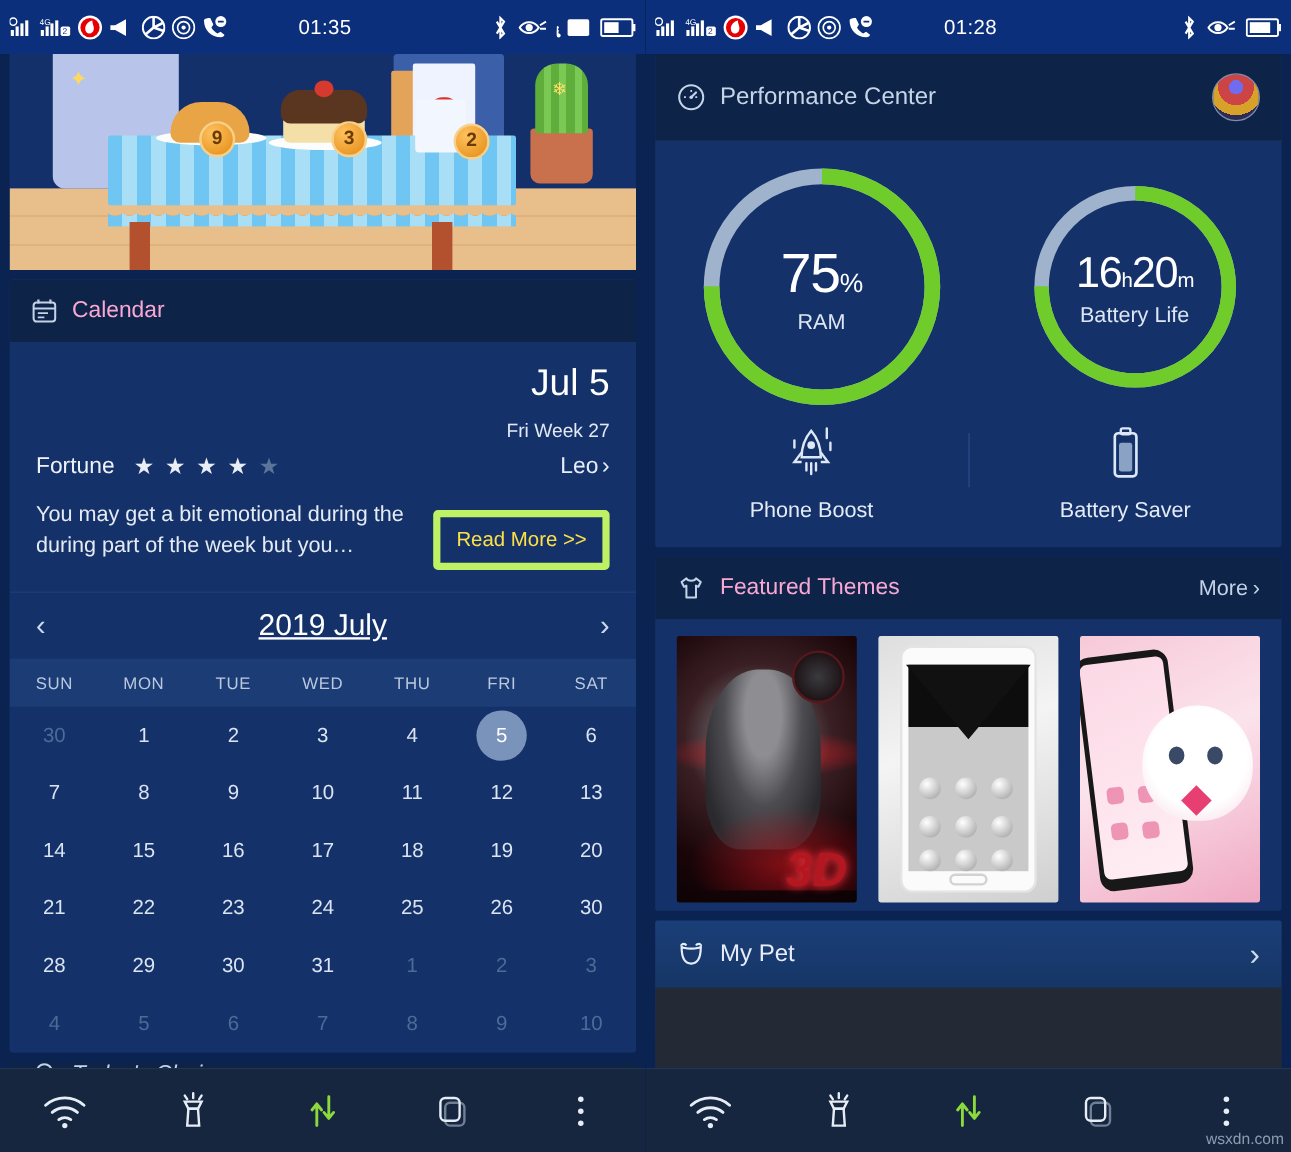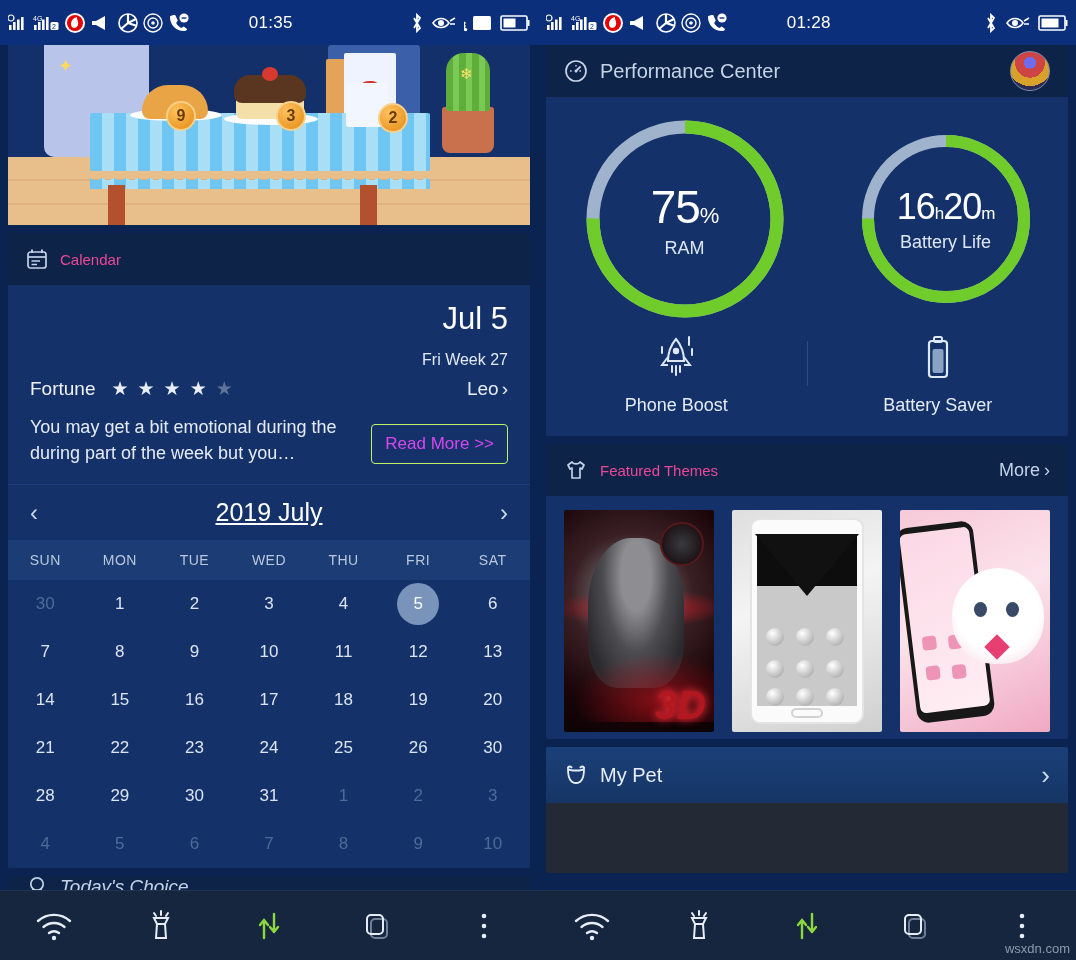--- a/index.html
+++ b/index.html
@@ -28,21 +28,21 @@
   }
   .ico { display: inline-block; line-height: 0; }
   .ico svg { display: block; }
 
   
   .card { background: #143269; margin: 0 8px 8px 8px; border-radius: 2px; overflow: hidden; }
   .card-head {
     background: #0d2347; height: 52px; display: flex; align-items: center;
     padding: 0 18px; gap: 12px;
   }
-  .card-head .title { color: #ec4899; font-size: 15px; }
+  .card-head .title { color: #f9a8d4; font-size: 19px; }
   .card-head .right {
     margin-left: auto; color: #c3d2e6; font-size: 18px;
     display: flex; align-items: center; gap: 4px;
   }
 
   
   .banner { position: relative; height: 180px; margin: 0 8px 8px 8px; overflow: hidden; background: #13306b; }
   .banner-scene { position: absolute; inset: 0; }
   .wall { position: absolute; left: 0; right: 0; top: 0; height: 112px; background: #13306b; }
   .floor {
@@ -97,22 +97,22 @@
   .horo-row2 { display: flex; align-items: center; margin-top: 8px; }
   .horo-fortune { color: #eef2f8; font-size: 19px; margin-right: 16px; }
   .stars { display: flex; gap: 9px; }
   .star-g { font-size: 19px; color: #e9eef6; }
   .star-g.off { color: #5d7499; }
   .sign-link { margin-left: auto; color: #e6edf7; font-size: 19px; display: flex; align-items: center; gap: 3px; }
   .horo-row3 { display: flex; align-items: flex-start; margin-top: 14px; gap: 16px; }
   .horo-text { color: #e5ebf5; font-size: 18px; line-height: 26px; max-width: 330px; }
   .read-more {
     margin-left: auto; margin-top: 10px;
-    border: 1px solid #bef264; border-radius: 4px;
-    color: #d946ef; font-size: 17px; padding: 9px 13px; white-space: nowrap;
+    border: 6px solid #bef264; border-radius: 4px;
+    color: #fde047; font-size: 17px; padding: 9px 13px; white-space: nowrap;
   }
 
   
   .cal { background: #143269; }
   .cal-nav { height: 56px; display: flex; align-items: center; padding: 0 22px; border-top: 1px solid #1d3f7d; }
   .cal-nav .arr { color: #cdd9ec; font-size: 24px; width: 24px; }
   .cal-nav .mo { flex: 1; text-align: center; color: #fff; font-size: 25px; text-decoration: underline; }
   .cal-dow { display: grid; grid-template-columns: repeat(7,1fr); background: #1b archaic; background: #1b3c74; }
   .cal-dow div { text-align: center; color: #b9c8de; font-size: 14px; padding: 12px 0; letter-spacing: .5px; }
   .cal-grid { display: grid; grid-template-columns: repeat(7,1fr); }
@@ -124,21 +124,21 @@
   .cal-cell.today .pill {
     width: 42px; height: 42px; border-radius: 50%; background: #7a93bb;
     display: flex; align-items: center; justify-content: center; color: #fff;
   }
 
   
   .choice-head { background: #0d2347; height: 54px; display: flex; align-items: flex-start; padding: 0 18px; gap: 12px; margin: 0 8px; font-style: italic; }
   .choice-head .title { color: #c3d2e6; font-size: 19px; }
 
   
-  .perf-head { background: #0d2347; height: 52px; display: flex; align-items: center; padding: 0 18px; gap: 12px; }
+  .perf-head { background: #0d2347; height: 72px; display: flex; align-items: center; padding: 0 18px; gap: 12px; }
   .perf-head .title { color: #c6d4e8; font-size: 20px; }
   .avatar {
     margin-left: auto; width: 40px; height: 40px; border-radius: 50%;
     background: radial-gradient(circle at 50% 28%,#6f6cf0 0 18%, #c44 18% 45%, #d8a12a 45% 70%, #2b2b55 70%);
     border: 1px solid #7d8dae;
   }
   .gauges { display: flex; align-items: center; justify-content: space-around; padding: 18px 0 6px 0; }
   .gauge { position: relative; width: 208px; height: 208px; }
   .gauge.small { width: 176px; height: 176px; }
   .gauge svg { transform: rotate(-90deg); display: block; }

